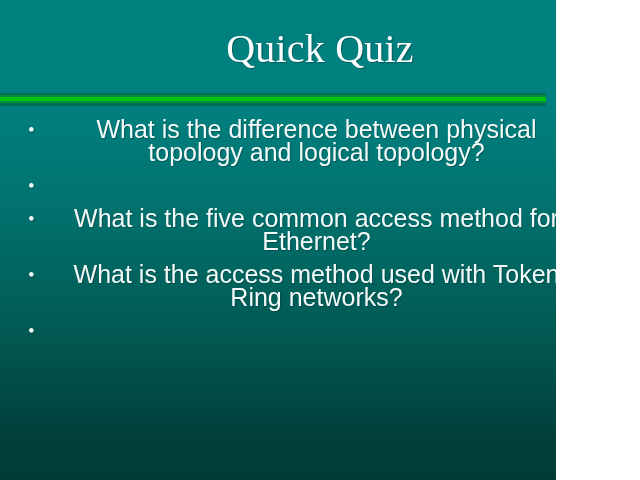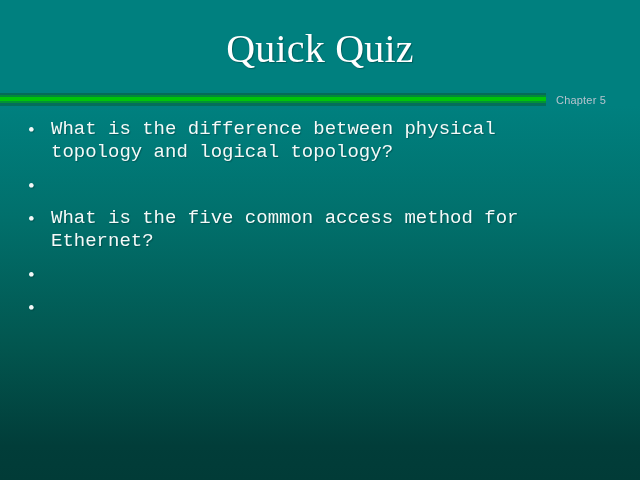--- a/index.html
+++ b/index.html
@@ -8,21 +8,21 @@
   }
   body {
     width: 640px;
     height: 480px;
     overflow: hidden;
     font-family: "Liberation Serif", serif;
   }
 
   #slide {
     position: relative;
-    width: 640px;
+    width: 556px;
     height: 480px;
     background: linear-gradient(to bottom,
         #00807f 0%,
         #00807f 22%,
         #01706c 45%,
         #02564f 72%,
         #013d39 93%,
         #013b37 100%);
     overflow: hidden;
   }
@@ -98,25 +98,26 @@
     top: 0;
     width: 12px;
     font-family: "Liberation Serif", serif;
     font-size: 19px;
     line-height: 23px;
     color: #f2f8f7;
     text-shadow: 1px 1px 1px rgba(0,40,40,0.35);
   }
   .bullet-text {
     display: block;
-    font-family: Liberation Mono, monospace;
-    font-size: 19px;
+    font-family: Liberation Sans, sans-serif;
+    font-size: 25px;
     line-height: 23px;
     color: #f4faf9;
     text-shadow: 1px 1px 1px rgba(0,40,40,0.35);
+    text-align: center;
   }
 </style>
 </head>
 <body>
 
 <div id="slide">
 
   <div id="title-area">
     <span id="slide-title">Quick Quiz</span>
   </div>
@@ -142,20 +143,21 @@
       <span class="bullet-marker">•</span>
     </div>
 
     <div class="bullet-item">
       <span class="bullet-marker">•</span>
       <span class="bullet-text">What is the five common access method for Ethernet?</span>
     </div>
 
     <div class="bullet-item">
       <span class="bullet-marker">•</span>
+      <span class="bullet-text">What is the access method used with Token Ring networks?</span>
     </div>
 
     <div class="bullet-item">
       <span class="bullet-marker">•</span>
     </div>
 
   </div>
 
 </div>
 

